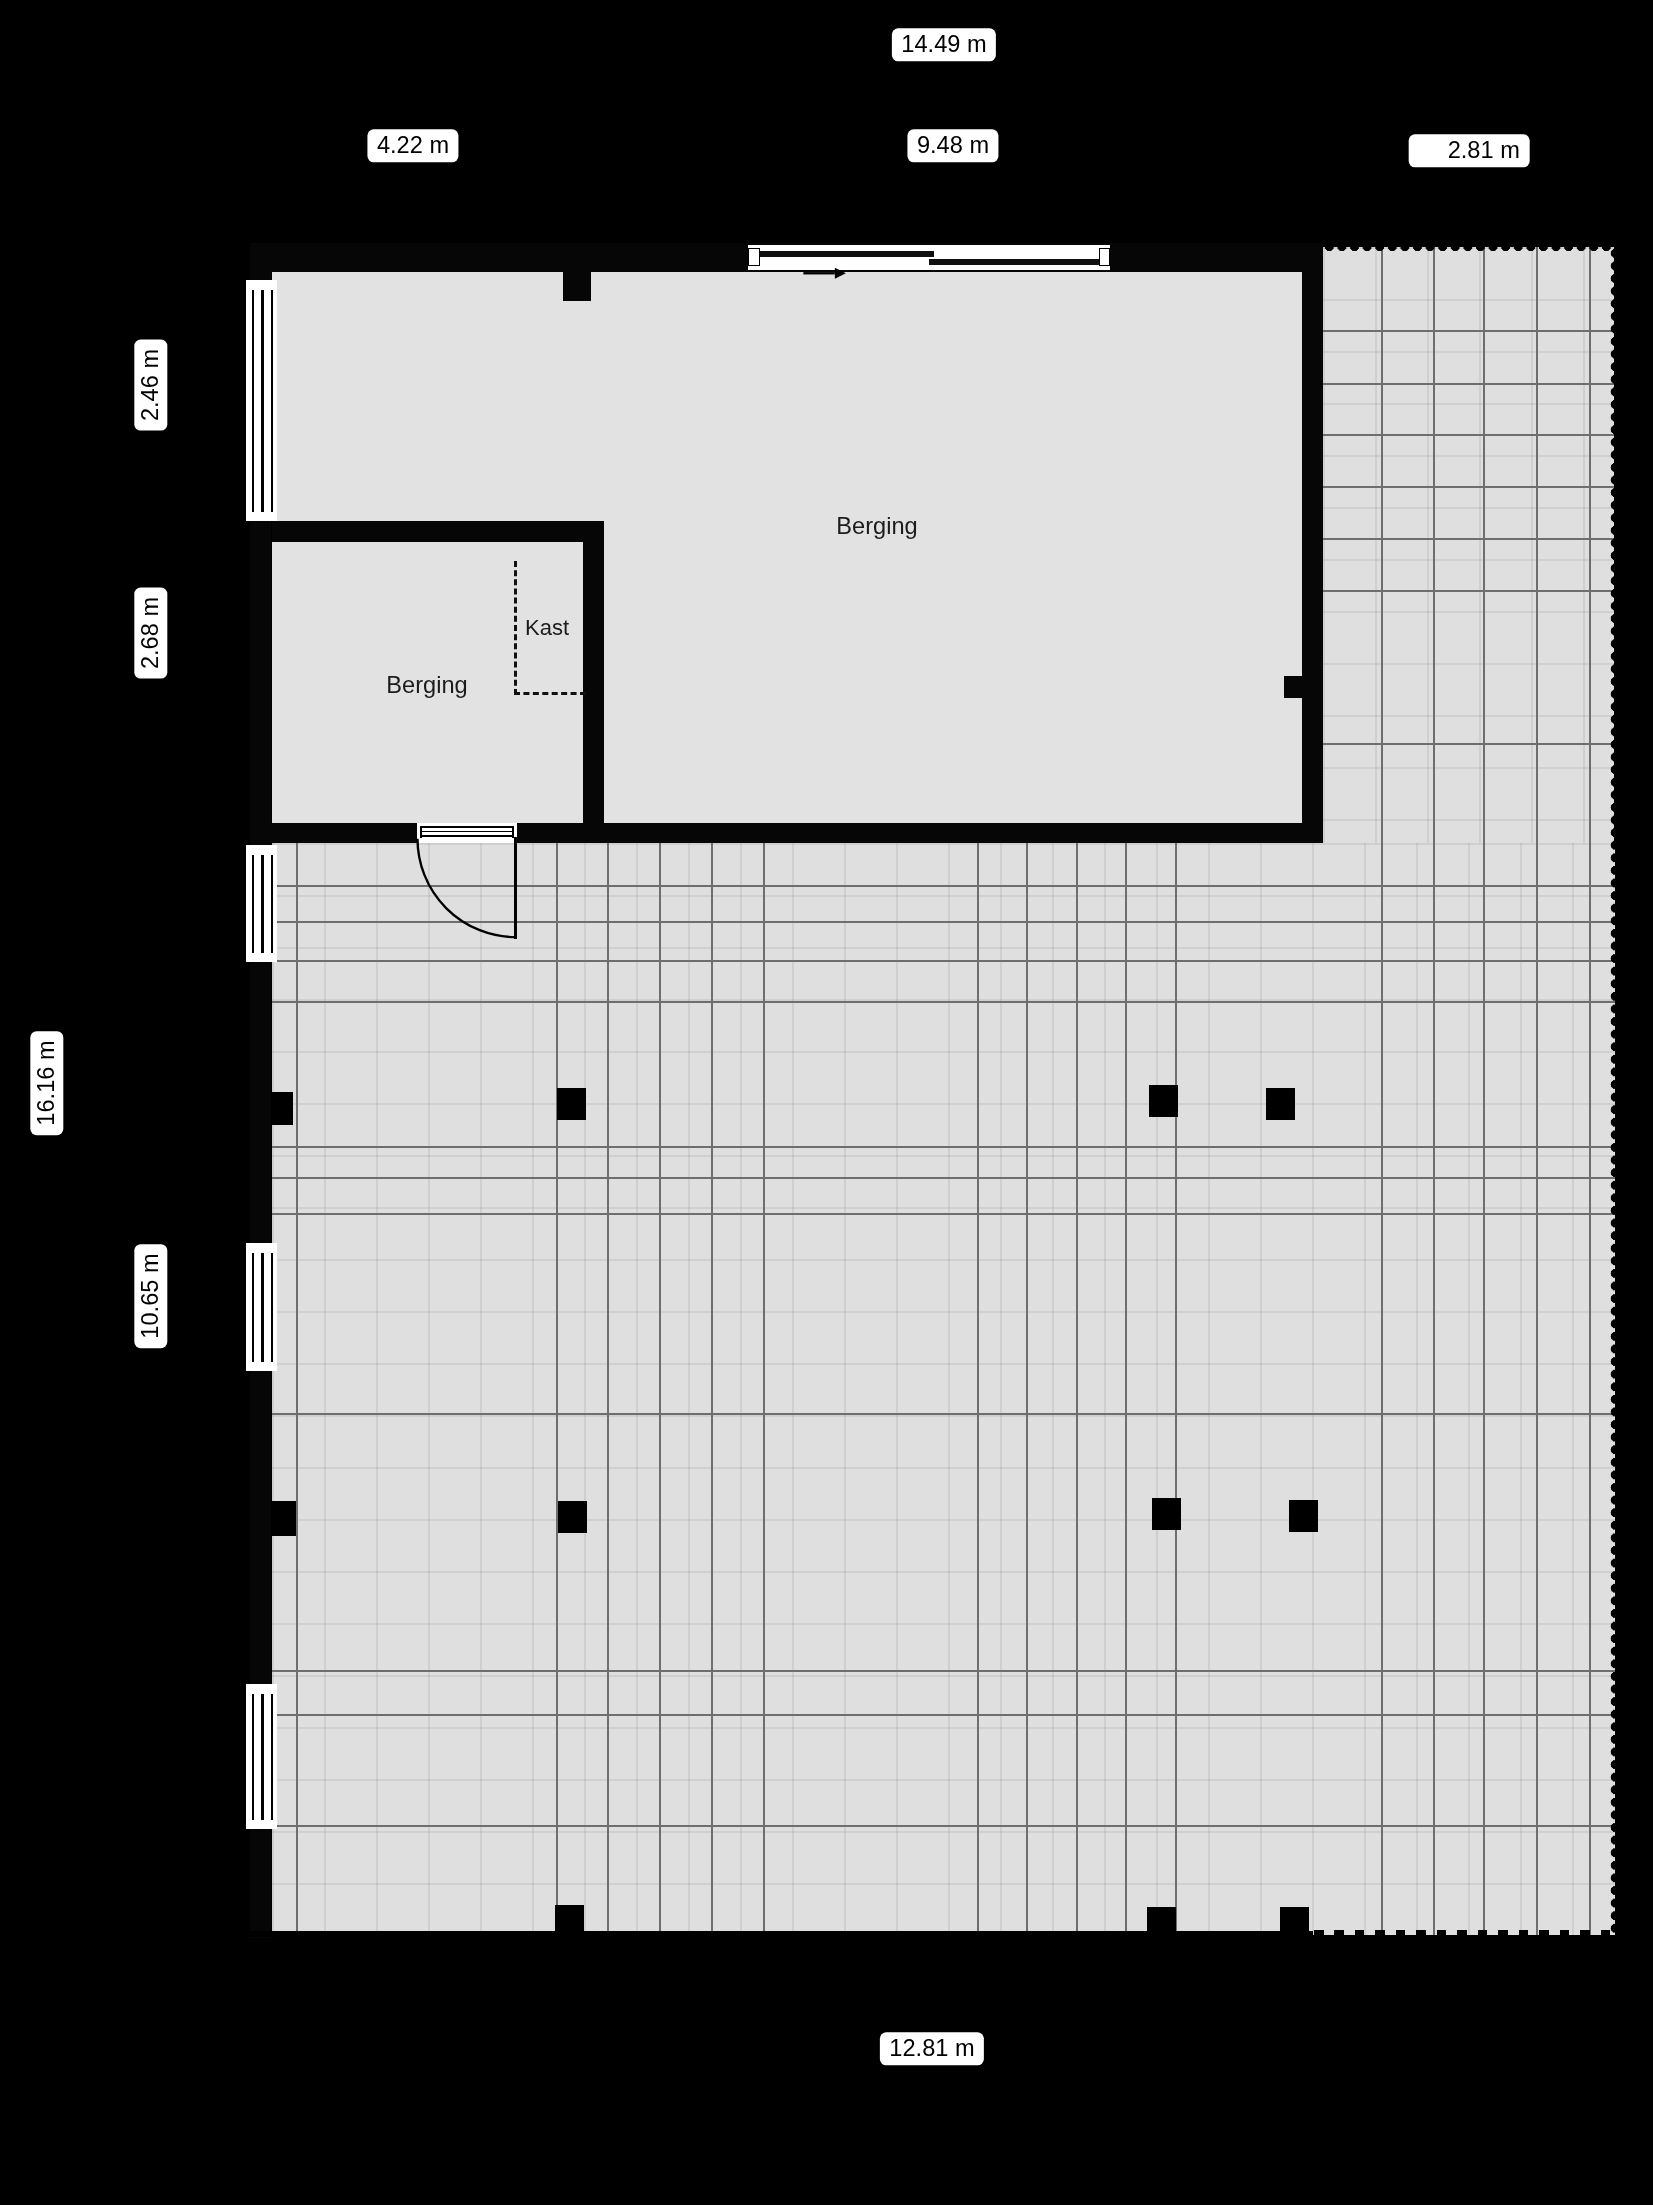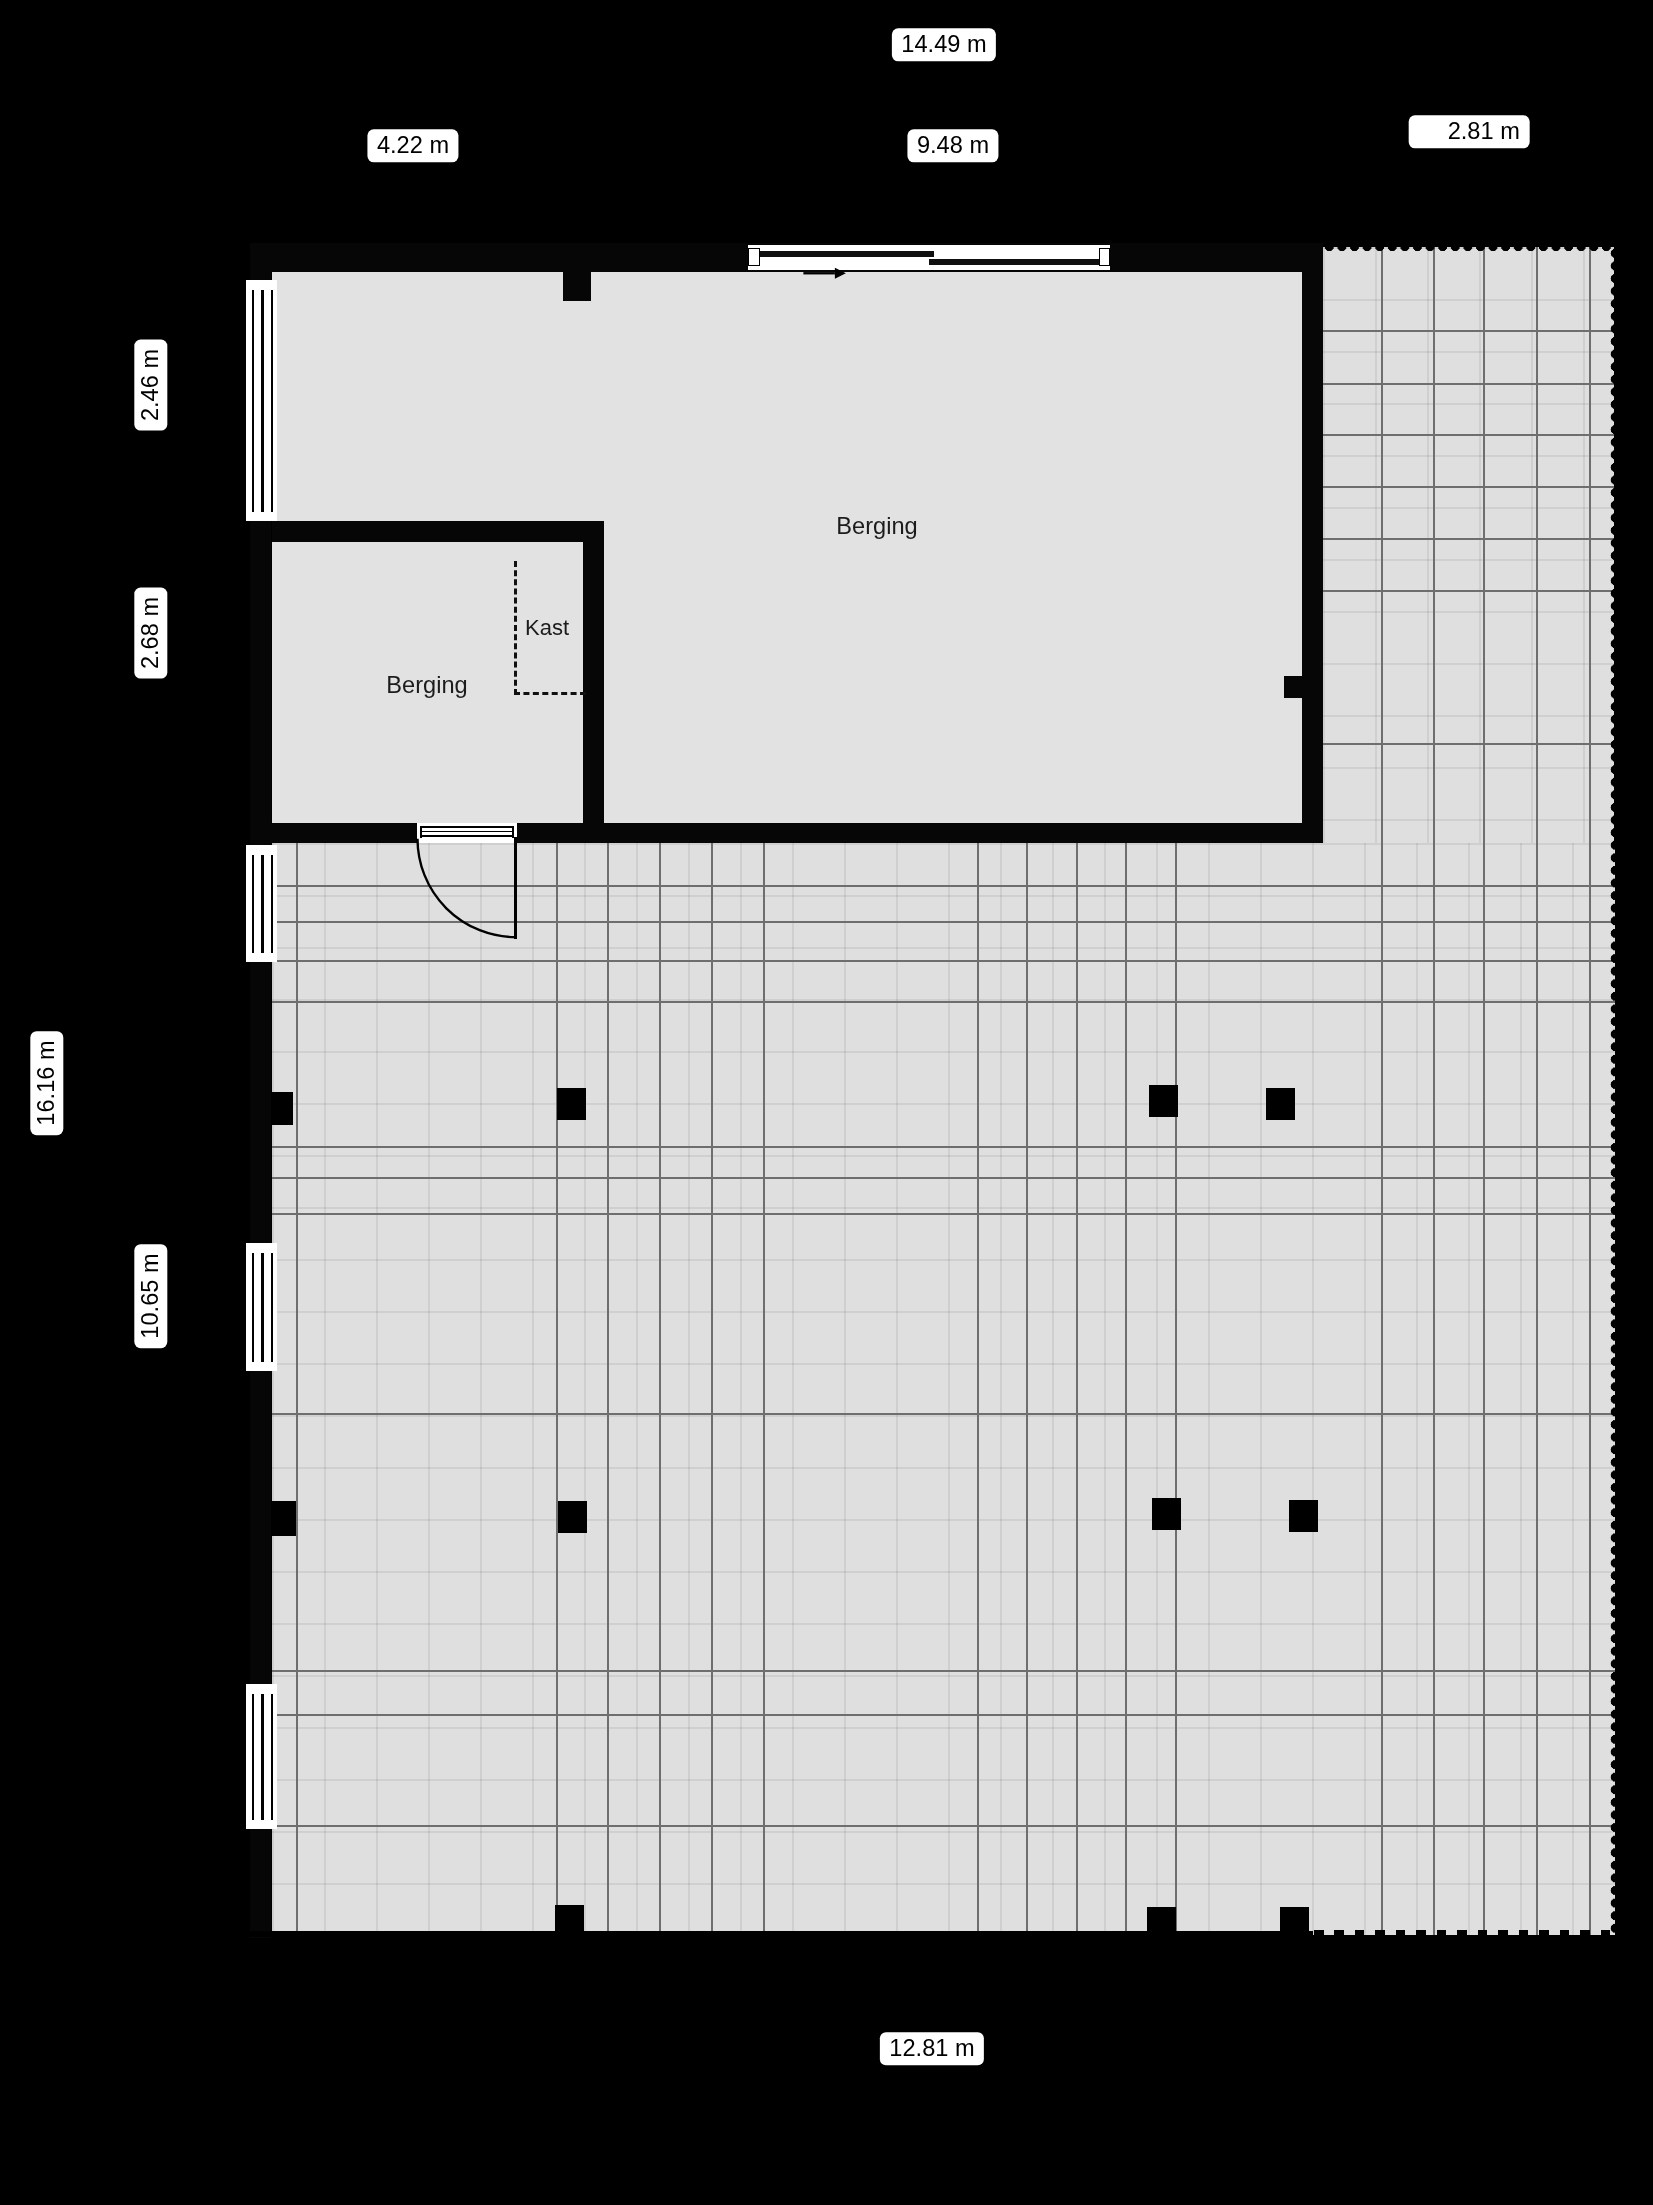--- a/index.html
+++ b/index.html
@@ -84,26 +84,26 @@
   #label-berging-small{left:427px;top:685px;}
   #label-kast{left:547px;top:628px;font-size:22px;}
 
   .dim{position:absolute;transform:translate(-50%,-50%);
     background:#fff;color:#000;font-size:23.6px;line-height:27px;
     padding:3.2px 9.5px;border-radius:6.3px;z-index:7;white-space:nowrap;}
   .dim-v{transform:translate(-50%,-50%) rotate(-90deg);}
   #dim-top{left:944px;top:45px;}
   #dim-seg-left{left:413px;top:146px;}
   #dim-seg-mid{left:953px;top:146px;}
-  #dim-seg-right{left:1469px;top:132px;padding-left:39px;}
+  #dim-seg-right{left:1469px;top:151px;padding-left:39px;}
   #dim-side-1{left:151px;top:385px;}
   #dim-side-2{left:151px;top:633px;}
   #dim-side-total{left:47px;top:1083px;}
   #dim-side-3{left:151px;top:1296px;}
-  #dim-bottom{left:932px;top:2049px;border-radius:6px;}
+  #dim-bottom{left:932px;top:2049px;}
 
   #overlay-svg{position:absolute;left:0;top:0;z-index:8;pointer-events:none;}
 </style>
 </head>
 <body>
 
 <div class="abs" style="left:0;top:0;width:1654px;height:2205px;">
 
   <div id="terrace-right" class="terrace"></div>
   <div id="terrace-main" class="terrace"></div>

